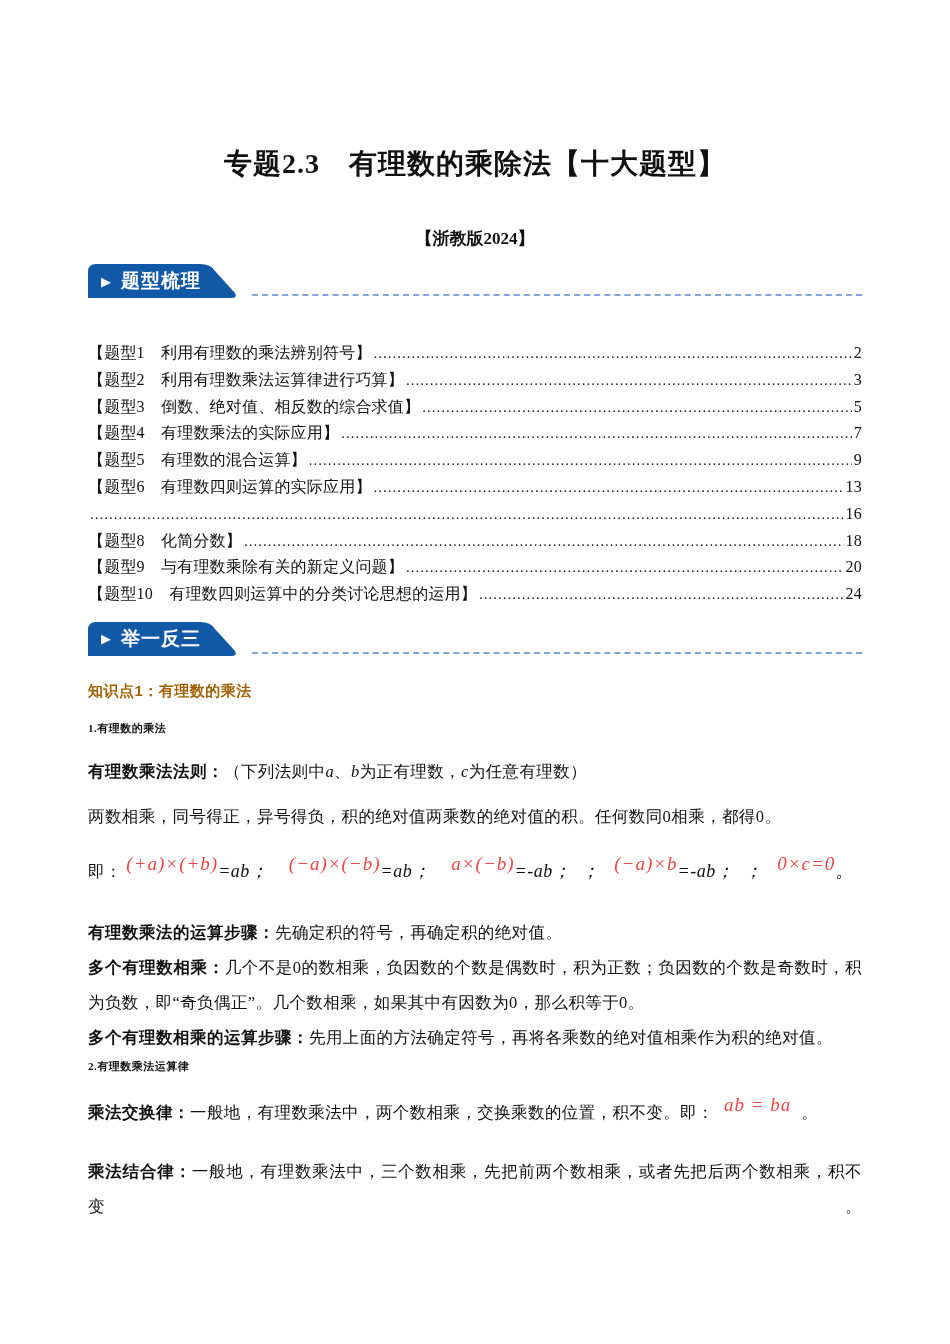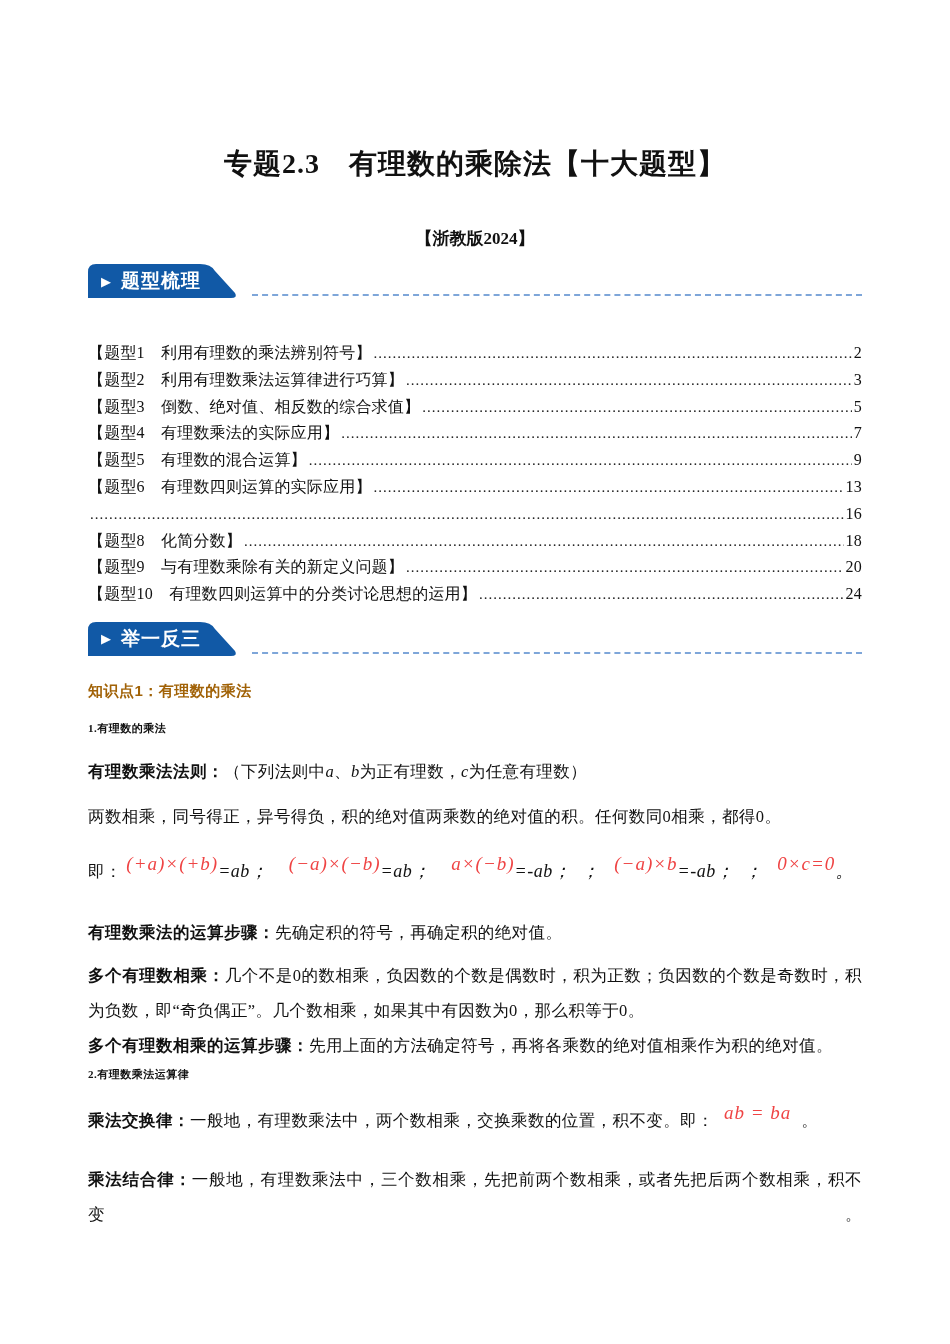--- a/index.html
+++ b/index.html
@@ -41,21 +41,21 @@
     font-family:"Liberation Sans","DejaVu Sans",sans-serif;
     font-weight:bold;font-size:15px;letter-spacing:0.5px;}
   .sec-title{margin-top:20px;font-size:11px;font-weight:bold;letter-spacing:0.5px;}
   .para{margin:0;font-size:16.5px;line-height:35px;letter-spacing:0.4px;
     text-align:justify;}
   .para b{letter-spacing:0.5px;}
   .mt-rule{margin-top:18px;}
   .mt-law{margin-top:10px;}
   .mt-formula{margin-top:16px;}
   .mt-steps{margin-top:22px;}
-  .mt-multi{margin-top:8px;}
+  .mt-multi{}
   .mt-msteps{margin-top:0px;}
   .mt-sec2{margin-top:4px;}
   .mt-comm{margin-top:20px;font-family:Liberation Serif, serif;}
   .mt-assoc{margin-top:24px;}
   .stretch{text-align:justify;text-align-last:justify;}
 
   
   .mvar{font-style:italic;font-family:"Liberation Serif","DejaVu Serif",serif;}
   .mexpr{font-style:italic;color:#ef4444;font-size:19px;position:relative;top:-7px;
     letter-spacing:1px;white-space:nowrap;}

